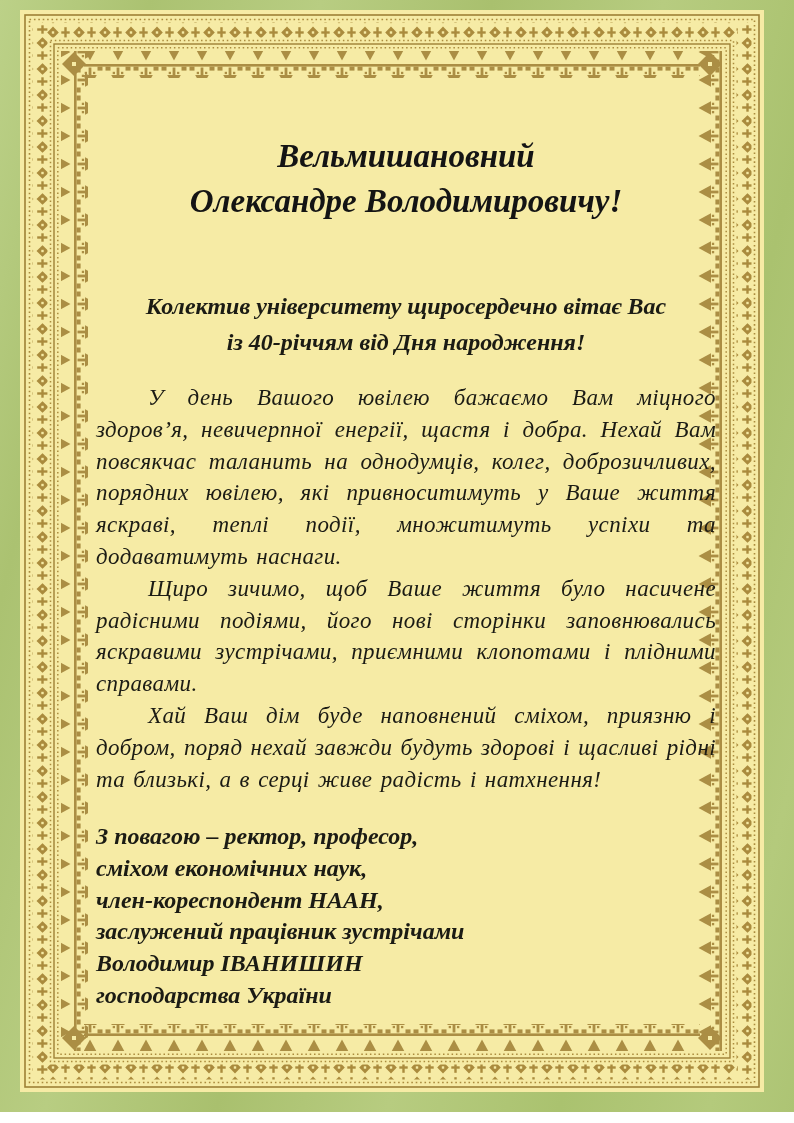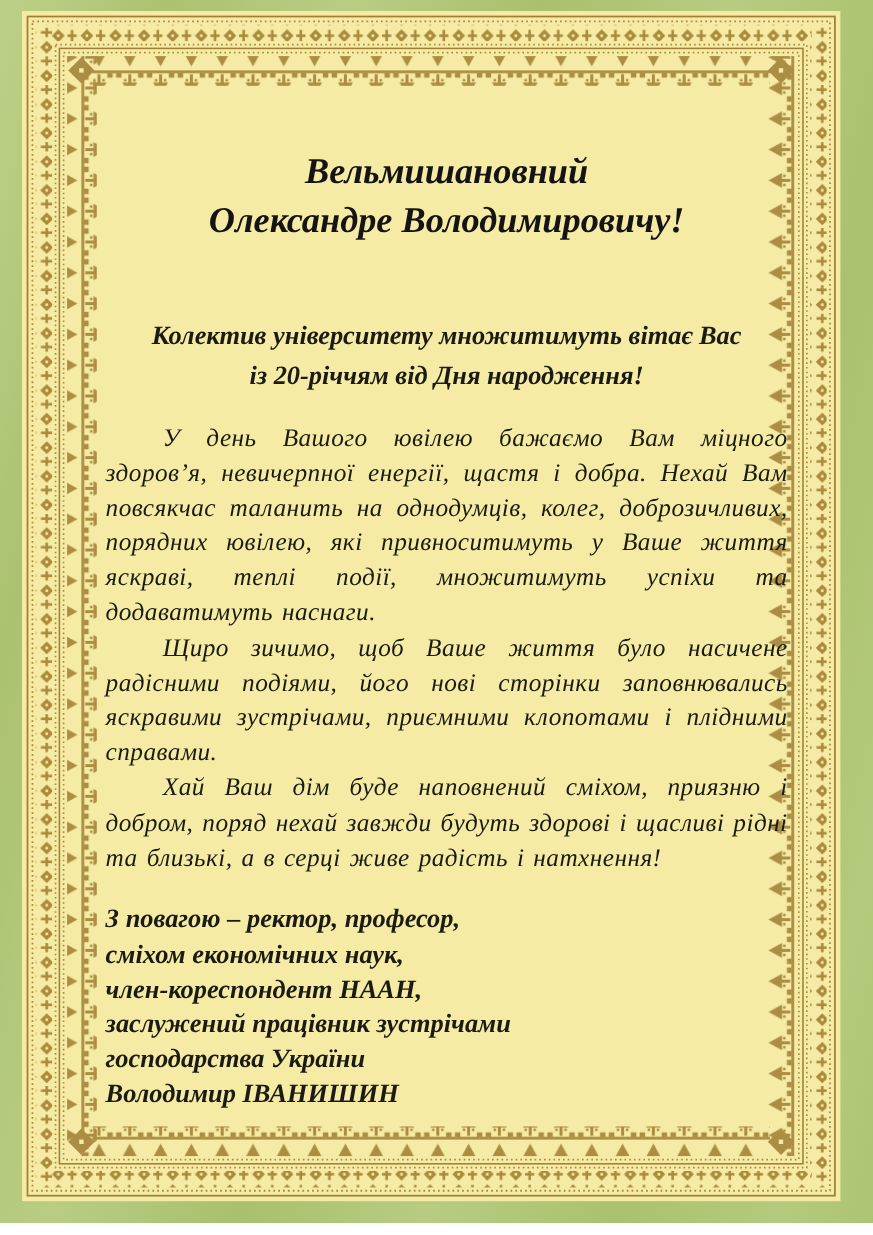--- a/index.html
+++ b/index.html
@@ -197,33 +197,33 @@
   </svg>
 
   <div class="content">
 
     <div class="title">
       <div>Вельмишановний</div>
       <div>Олександре Володимировичу!</div>
     </div>
 
     <div class="greeting">
-      <div>Колектив університету множитимуть вітає Вас</div>
-      <div>із 20-річчям від Дня народження!</div>
+      <div>Колектив університету щиросердечно вітає Вас</div>
+      <div>із 40-річчям від Дня народження!</div>
     </div>
 
     <div class="paragraphs">
       <p>У день Вашого ювілею  бажаємо Вам міцного здоров’я, невичерпної енергії, щастя і добра. Нехай Вам повсякчас таланить на однодумців, колег, доброзичливих, порядних ювілею, які привноситимуть у Ваше життя яскраві, теплі події, множитимуть успіхи та додаватимуть наснаги.</p>
       <p>Щиро зичимо, щоб Ваше життя було насичене радісними подіями, його нові сторінки заповнювались яскравими зустрічами, приємними клопотами і плідними справами.</p>
       <p>Хай Ваш дім буде наповнений сміхом, приязню і добром, поряд нехай завжди будуть  здорові  і щасливі рідні та близькі, а в серці живе  радість і натхнення!</p>
     </div>
 
     <div class="signature">
       <div>З повагою – ректор, професор,</div>
       <div>сміхом економічних наук,</div>
       <div>член-кореспондент НААН,</div>
       <div>заслужений працівник зустрічами</div>
+      <div>Володимир ІВАНИШИН</div>
       <div>господарства України</div>
-      <div>Володимир ІВАНИШИН</div>
     </div>
 
   </div>
 </div>
 
 </body></html>

